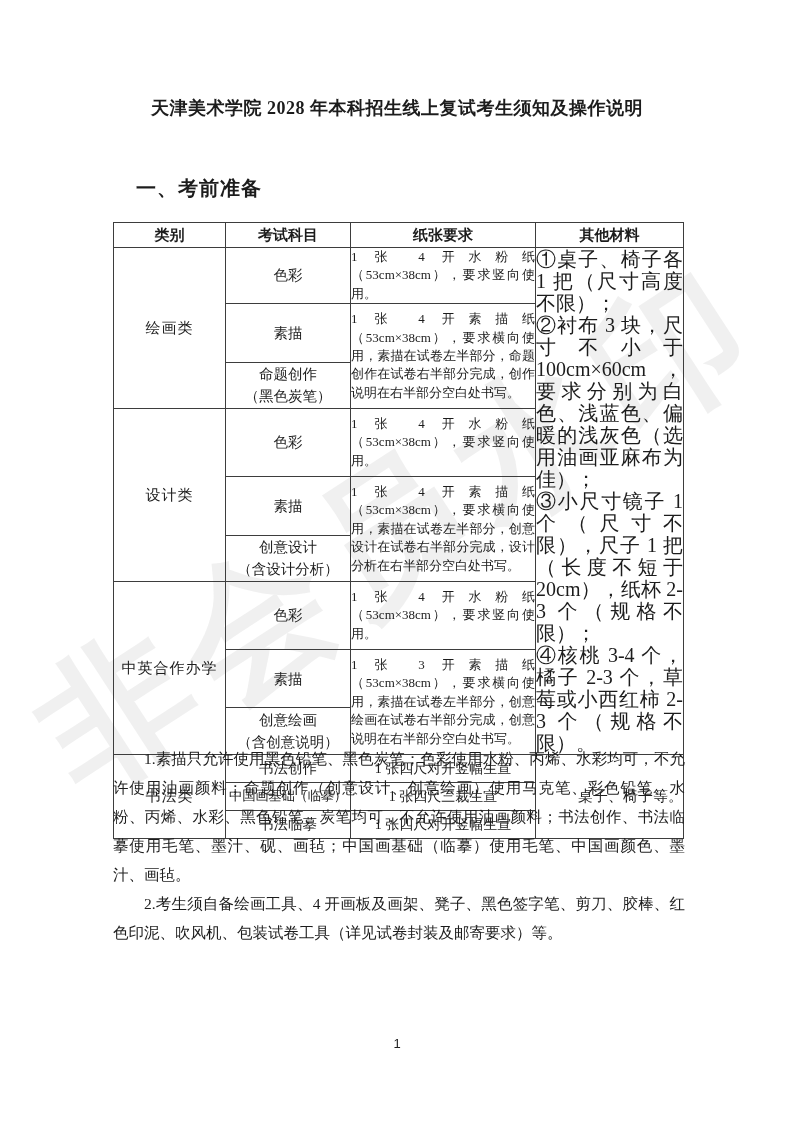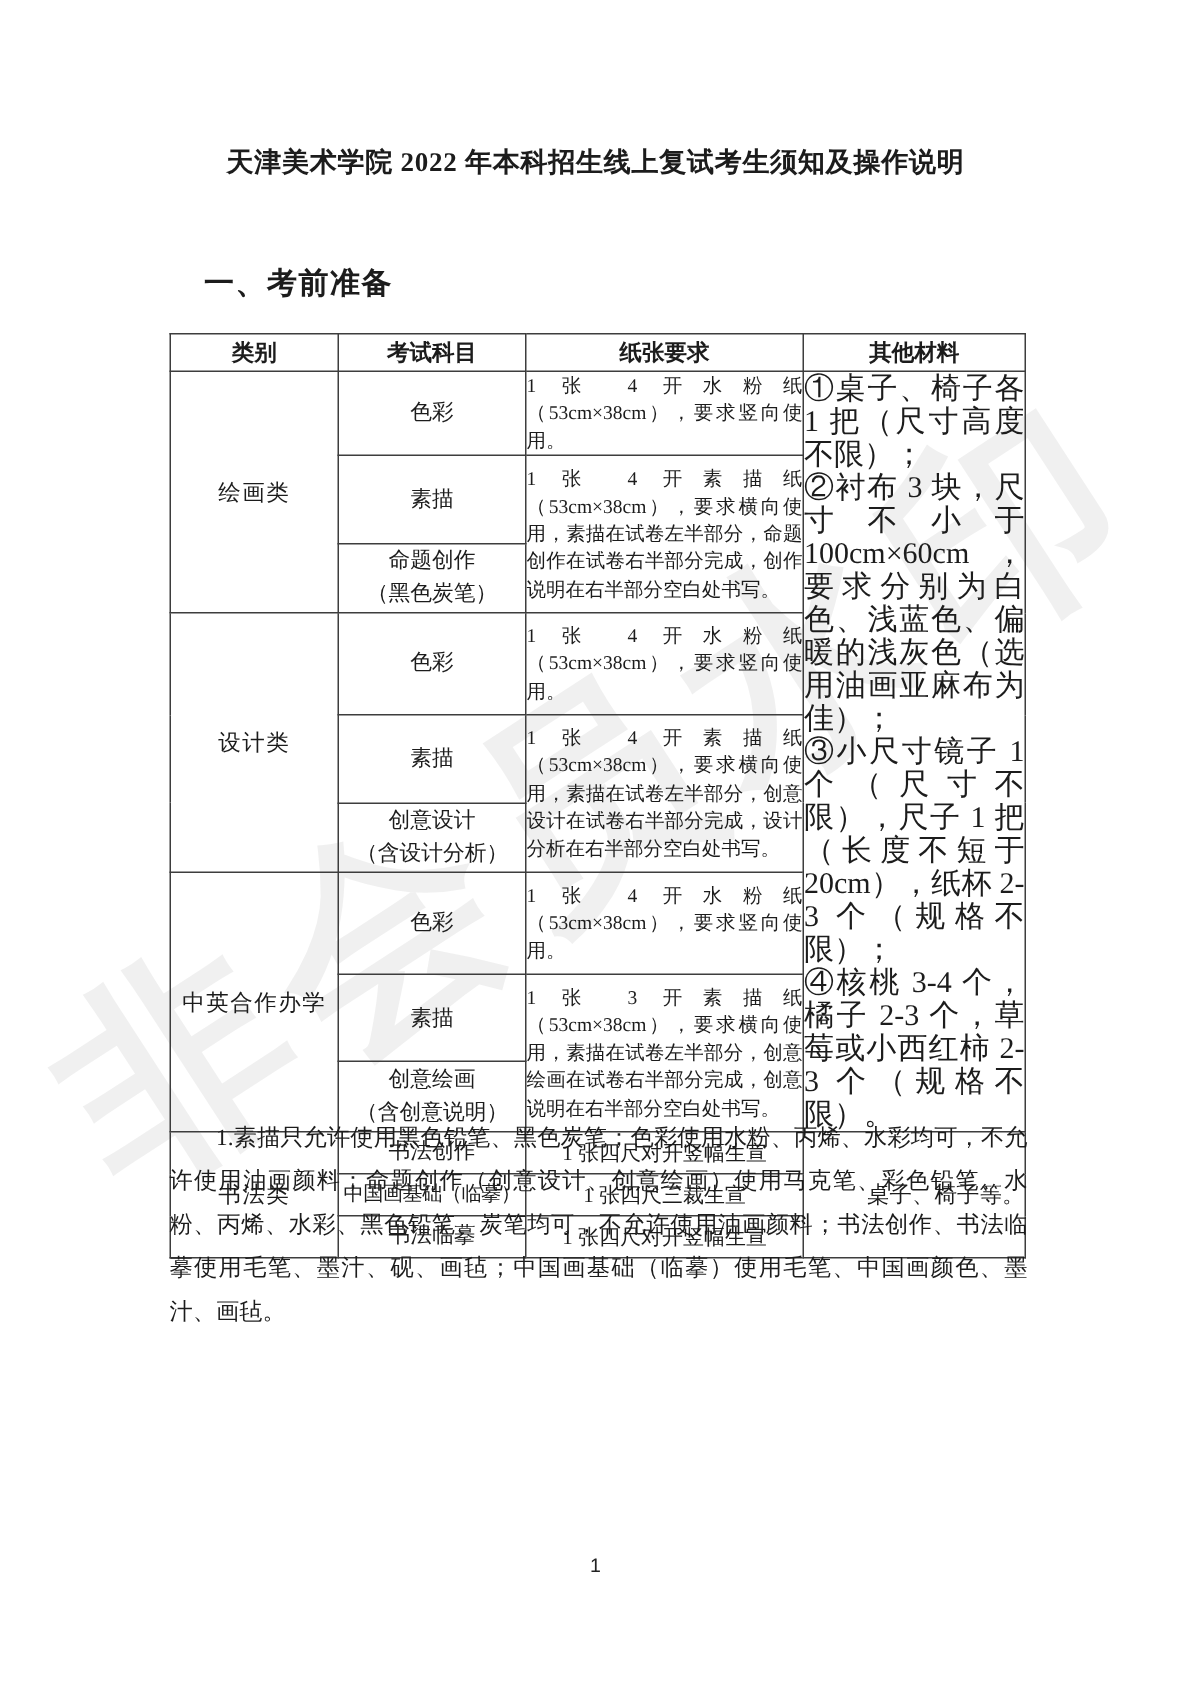--- a/index.html
+++ b/index.html
@@ -157,21 +157,21 @@
     color: #222;
   }
 </style>
 </head>
 <body>
 
 <div class="page">
 
   <div class="watermark">非会员水印</div>
 
-  <h1 class="doc-title">天津美术学院 2022 年本科招生线上复试考生须知及操作说明</h1>
+  <h1 class="doc-title">天津美术学院 2028 年本科招生线上复试考生须知及操作说明</h1>
 
   <h2 class="sec-heading sec-1">一、考前准备</h2>
 
   <table class="materials">
     <colgroup>
       <col style="width:112px">
       <col style="width:125px">
       <col style="width:185px">
       <col style="width:148px">
     </colgroup>
@@ -243,17 +243,18 @@
       </tr>
       <tr class="r-cal">
         <td class="subject">书法临摹</td>
         <td class="paper-center">1 张四尺对开竖幅生宣</td>
       </tr>
     </tbody>
   </table>
 
   <div class="notes">
     <p>1.素描只允许使用黑色铅笔、黑色炭笔；色彩使用水粉、丙烯、水彩均可，不允许使用油画颜料；命题创作（创意设计、创意绘画）使用马克笔、彩色铅笔、水粉、丙烯、水彩、黑色铅笔、炭笔均可，不允许使用油画颜料；书法创作、书法临摹使用毛笔、墨汁、砚、画毡；中国画基础（临摹）使用毛笔、中国画颜色、墨汁、画毡。</p>
+    <p>2.考生须自备绘画工具、4 开画板及画架、凳子、黑色签字笔、剪刀、胶棒、红色印泥、吹风机、包装试卷工具（详见试卷封装及邮寄要求）等。</p>
   </div>
 
   <div class="page-number">1</div>
 
 </div>
 
 </body></html>

